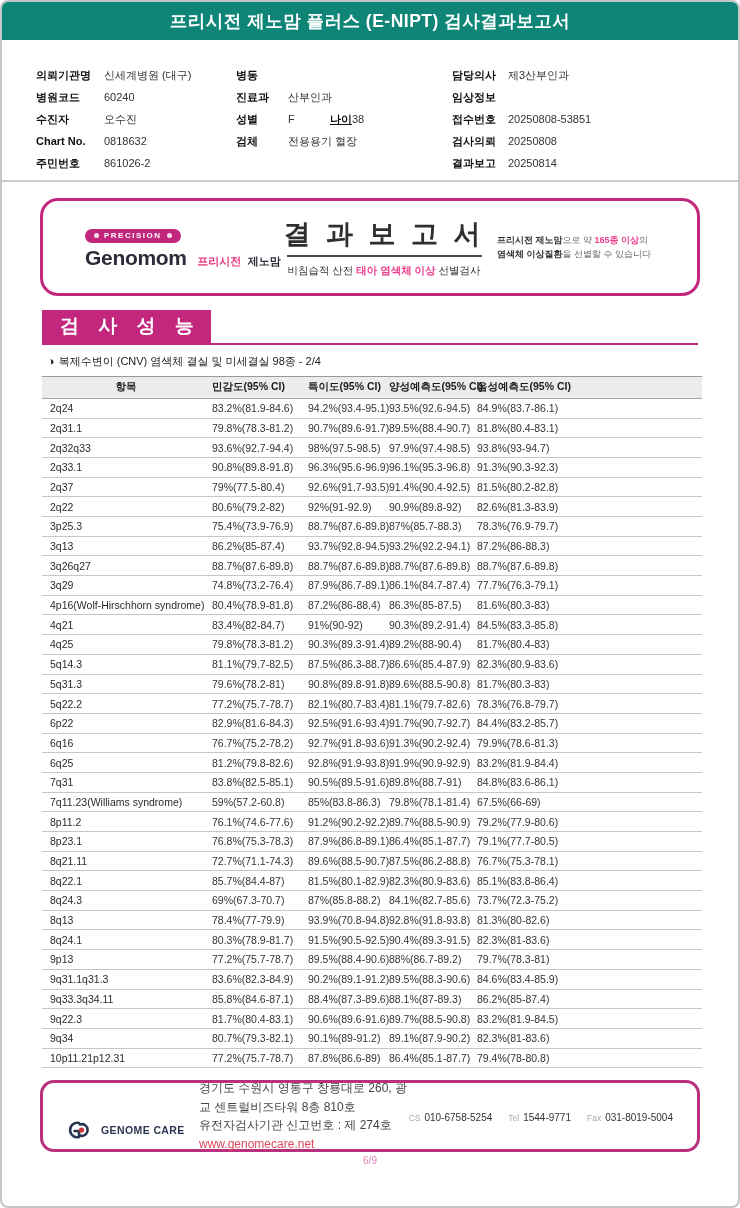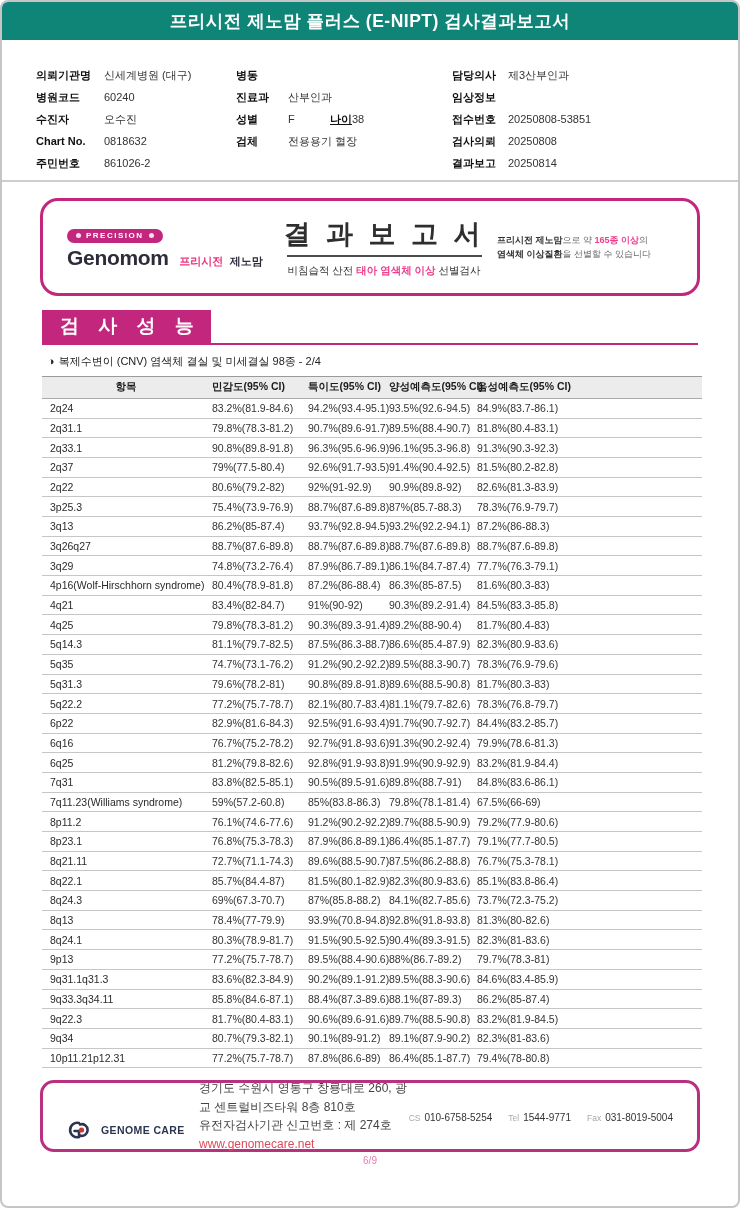--- a/index.html
+++ b/index.html
@@ -30,21 +30,21 @@
   .info-col3 .info-label { width:56px; }
   .info-value { color:#333; }
   .inline-label2 { font-weight:bold; color:#101010; margin-left:28px; margin-right:0;text-decoration:underline; }
   .sex-val { width:14px; }
 
   
   .report-box {
     margin:16px 38px 0; height:98px; border:3px solid #c2267d; border-radius:18px;
     display:flex; align-items:center; background:#fff;
   }
-  .logo-block { width:228px; padding-left:24px; }
+  .logo-block { width:228px; padding-left:42px; }
   .precision-badge {
     display:inline-flex; align-items:center; gap:5px; background:#c2267d; color:#fff;
     font-size:8px; font-weight:bold; letter-spacing:1.5px; padding:2.5px 9px; border-radius:9px;
   }
   .badge-dot { width:5px; height:5px; border-radius:50%; background:#fff; opacity:.85; display:inline-block; }
   .brand-line { margin-top:3px; white-space:nowrap; }
   .brand-en { font-size:21px; font-weight:bold; color:#2c2c3a; letter-spacing:-0.3px; }
   .brand-kr-pink { font-size:11px; font-weight:bold; color:#e8357d; margin-left:6px; }
   .brand-kr-dark { font-size:11px; font-weight:bold; color:#2c2c3a; margin-left:2px; }
   .title-block { flex:1; text-align:center; }
@@ -235,20 +235,27 @@
           <td>84.9%(83.7-86.1)</td>
         </tr>
         <tr>
           <td>2q31.1</td>
           <td>79.8%(78.3-81.2)</td>
           <td>90.7%(89.6-91.7)</td>
           <td>89.5%(88.4-90.7)</td>
           <td>81.8%(80.4-83.1)</td>
         </tr>
         <tr>
+          <td>2q32q33</td>
+          <td>93.6%(92.7-94.4)</td>
+          <td>98%(97.5-98.5)</td>
+          <td>97.9%(97.4-98.5)</td>
+          <td>93.8%(93-94.7)</td>
+        </tr>
+        <tr>
           <td>2q33.1</td>
           <td>90.8%(89.8-91.8)</td>
           <td>96.3%(95.6-96.9)</td>
           <td>96.1%(95.3-96.8)</td>
           <td>91.3%(90.3-92.3)</td>
         </tr>
         <tr>
           <td>2q37</td>
           <td>79%(77.5-80.4)</td>
           <td>92.6%(91.7-93.5)</td>
@@ -310,27 +317,20 @@
           <td>90.3%(89.3-91.4)</td>
           <td>89.2%(88-90.4)</td>
           <td>81.7%(80.4-83)</td>
         </tr>
         <tr>
           <td>5q14.3</td>
           <td>81.1%(79.7-82.5)</td>
           <td>87.5%(86.3-88.7)</td>
           <td>86.6%(85.4-87.9)</td>
           <td>82.3%(80.9-83.6)</td>
-        </tr>
-        <tr>
-          <td>5q35</td>
-          <td>74.7%(73.1-76.2)</td>
-          <td>91.2%(90.2-92.2)</td>
-          <td>89.5%(88.3-90.7)</td>
-          <td>78.3%(76.9-79.6)</td>
         </tr>
         <tr>
           <td>5q31.3</td>
           <td>79.6%(78.2-81)</td>
           <td>90.8%(89.8-91.8)</td>
           <td>89.6%(88.5-90.8)</td>
           <td>81.7%(80.3-83)</td>
         </tr>
         <tr>
           <td>5q22.2</td>

